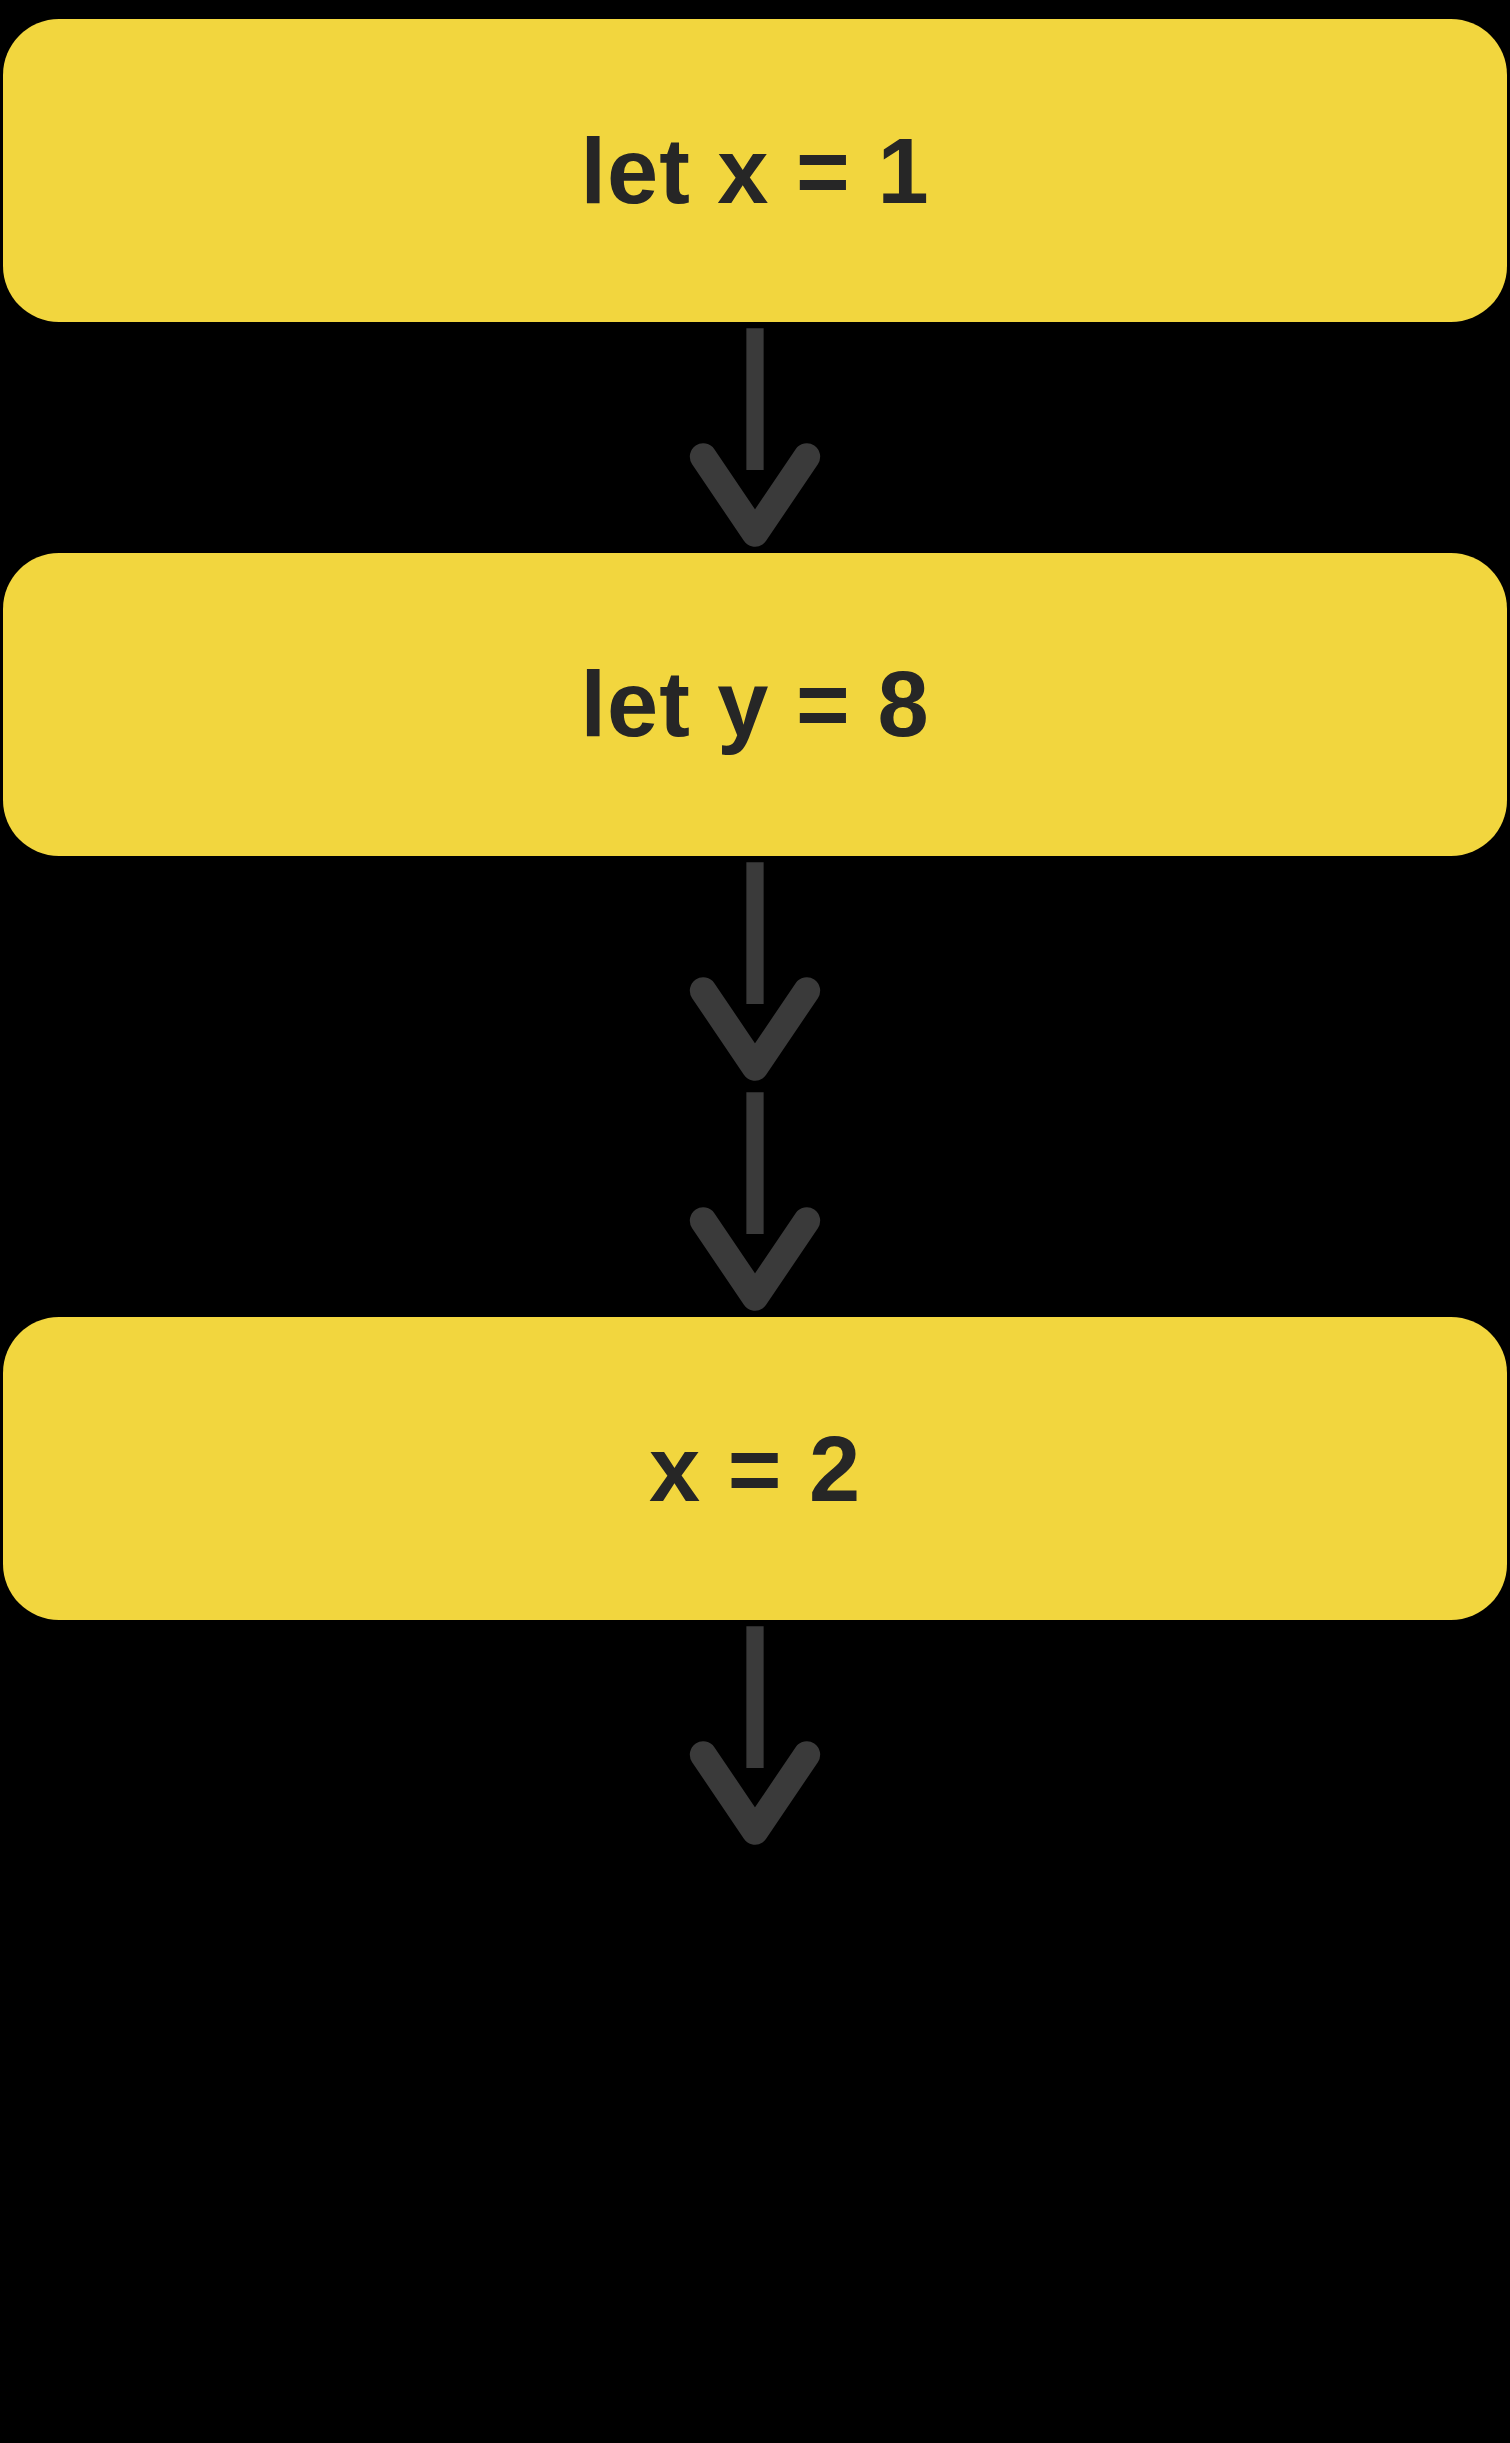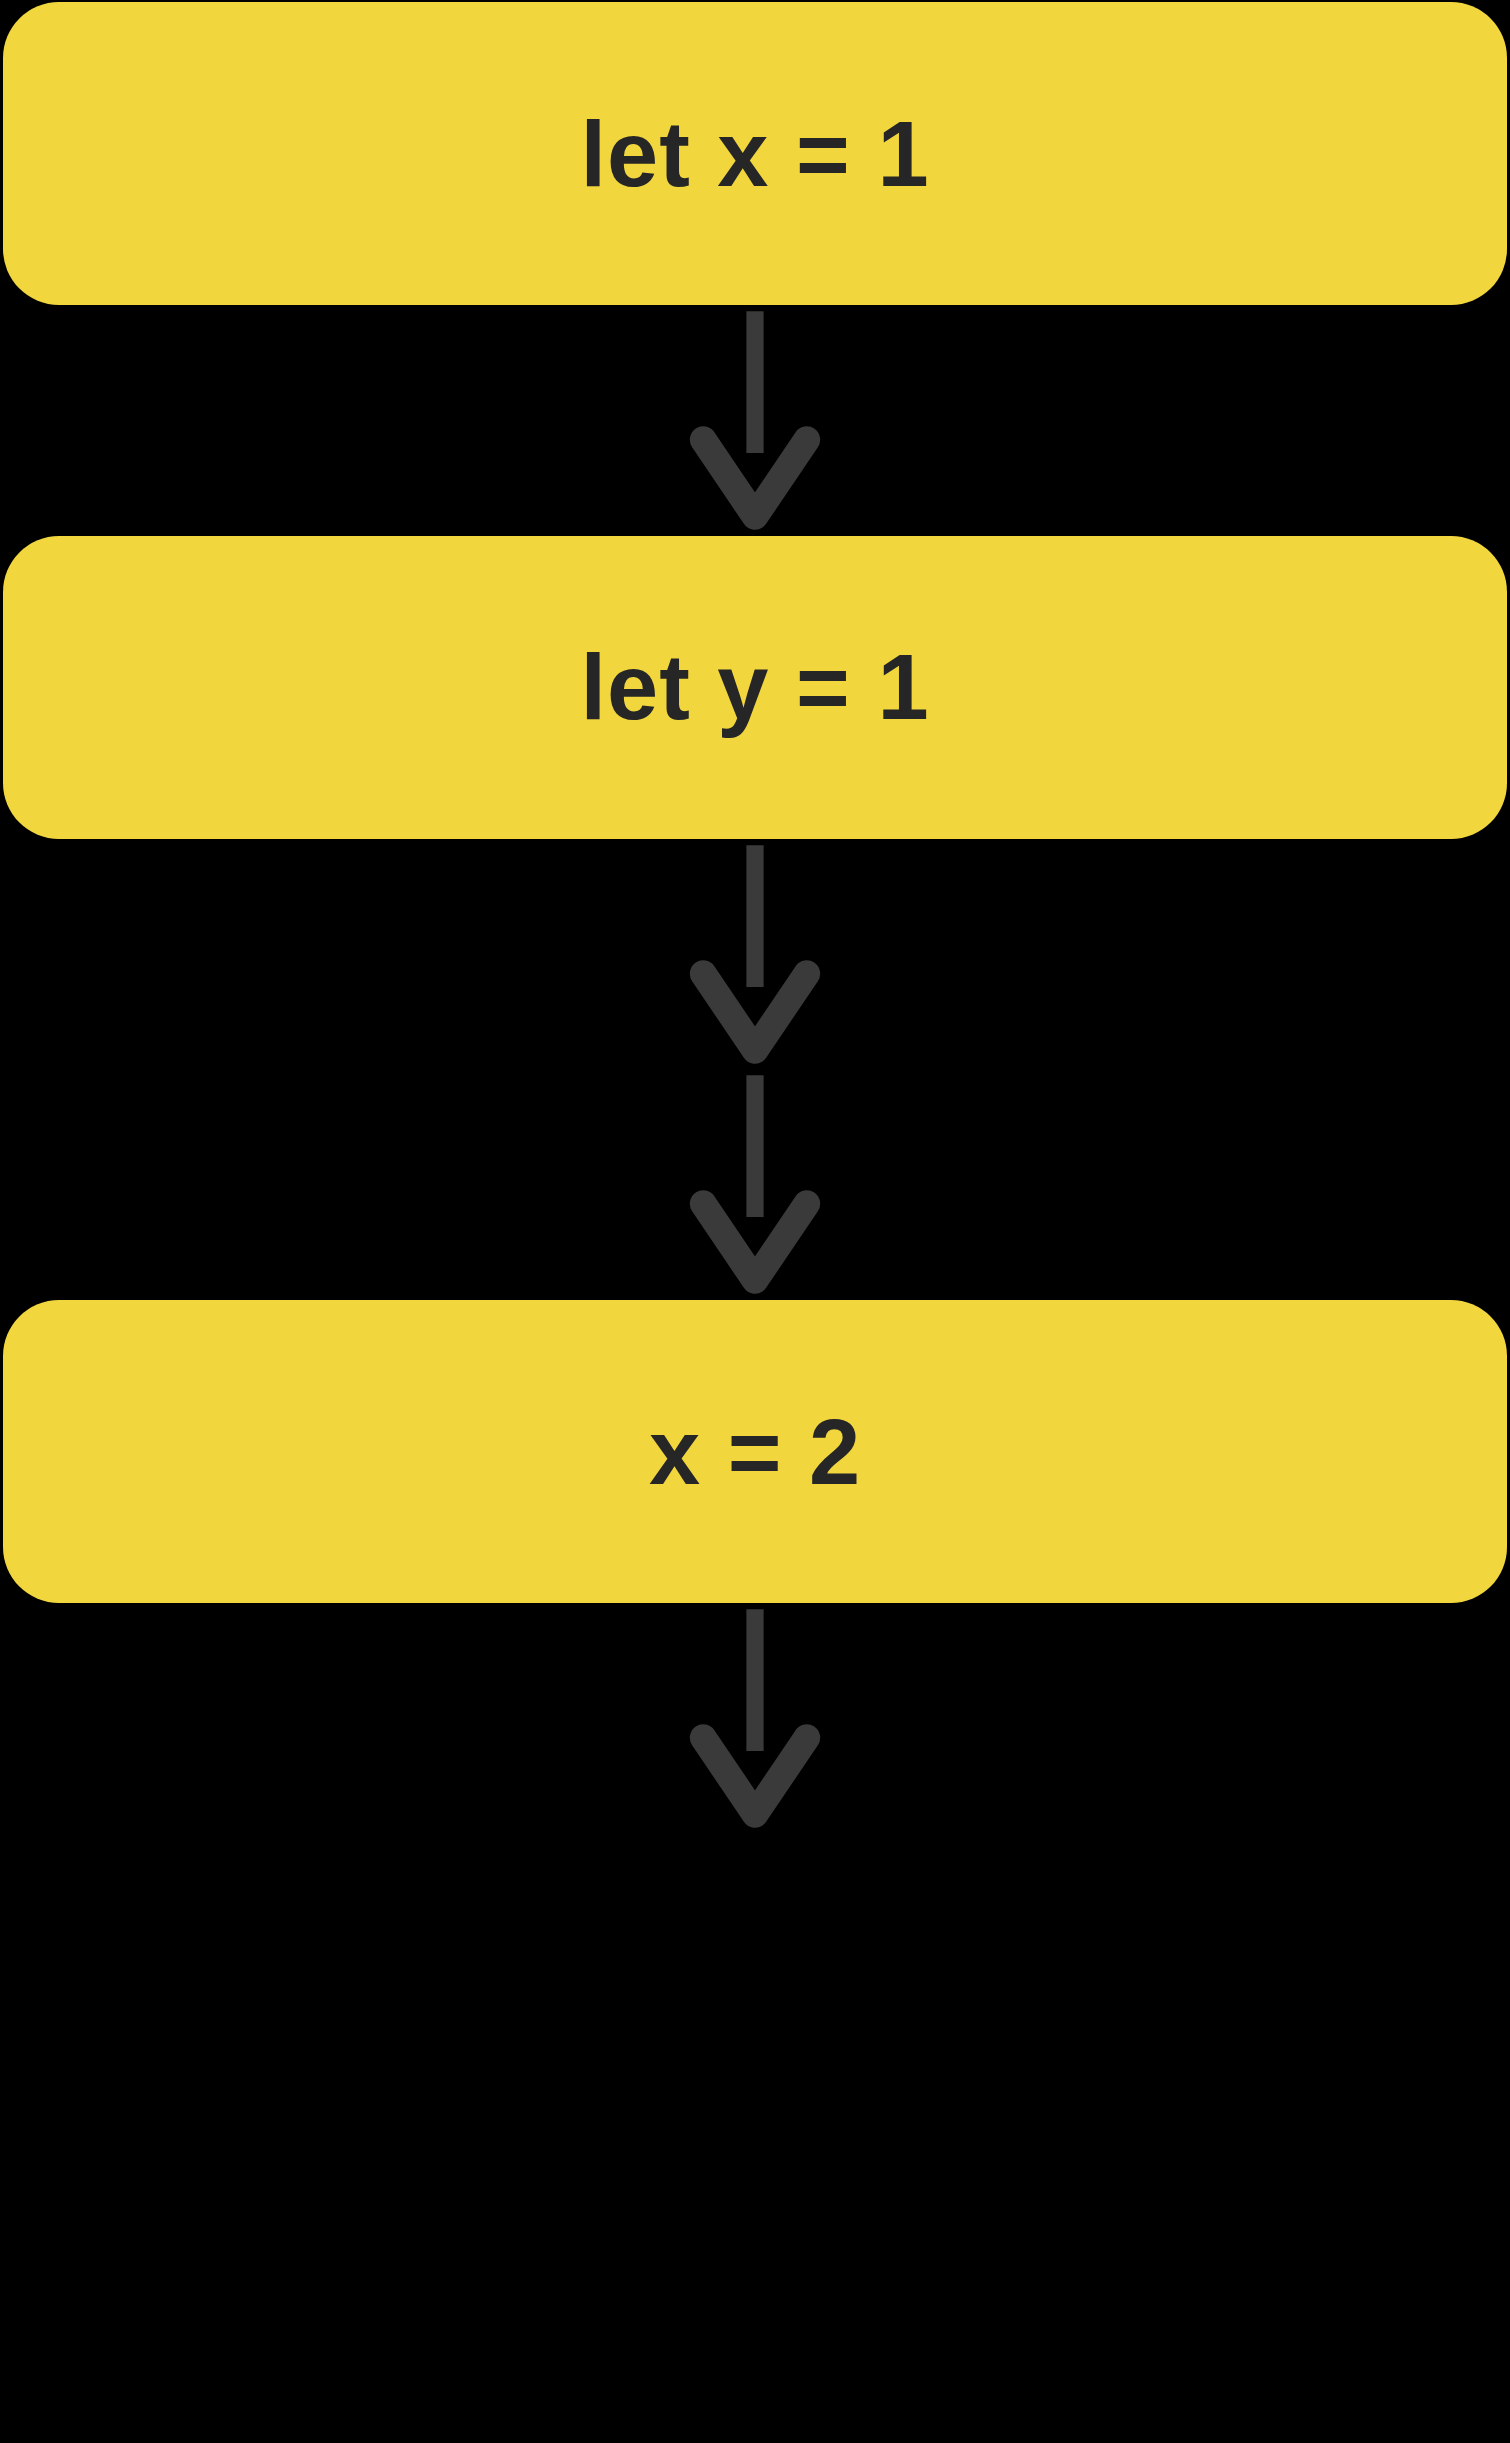--- a/index.html
+++ b/index.html
@@ -13,21 +13,21 @@
     background: var(--bg);
   }
   .canvas {
     position: relative;
     width: 1510px;
     height: 2443px;
     background: var(--bg);
     display: flex;
     flex-direction: column;
     align-items: center;
-    padding-top: 2px;
+    padding-top: 19px;
     overflow: hidden;
   }
   .node {
     flex: none;
     width: 1504px;
     height: 303px;
     background: var(--node-fill);
     border-radius: 56px;
     display: flex;
     align-items: center;
@@ -66,21 +66,21 @@
   <div class="node">
     <span class="node-label">let x = 1</span>
   </div>
 
   <svg class="arrow" viewBox="0 0 144 236" xmlns="http://www.w3.org/2000/svg">
     <line class="shaft" x1="72" y1="4" x2="72" y2="152"></line>
     <path class="head" d="M18 138 L72 218 L126 138"></path>
   </svg>
 
   <div class="node">
-    <span class="node-label">let y = 1</span>
+    <span class="node-label">let y = 8</span>
   </div>
 
   <svg class="arrow" viewBox="0 0 144 236" xmlns="http://www.w3.org/2000/svg">
     <line class="shaft" x1="72" y1="4" x2="72" y2="152"></line>
     <path class="head" d="M18 138 L72 218 L126 138"></path>
   </svg>
 
 
   <svg class="arrow" viewBox="0 0 144 236" xmlns="http://www.w3.org/2000/svg">
     <line class="shaft" x1="72" y1="4" x2="72" y2="152"></line>

